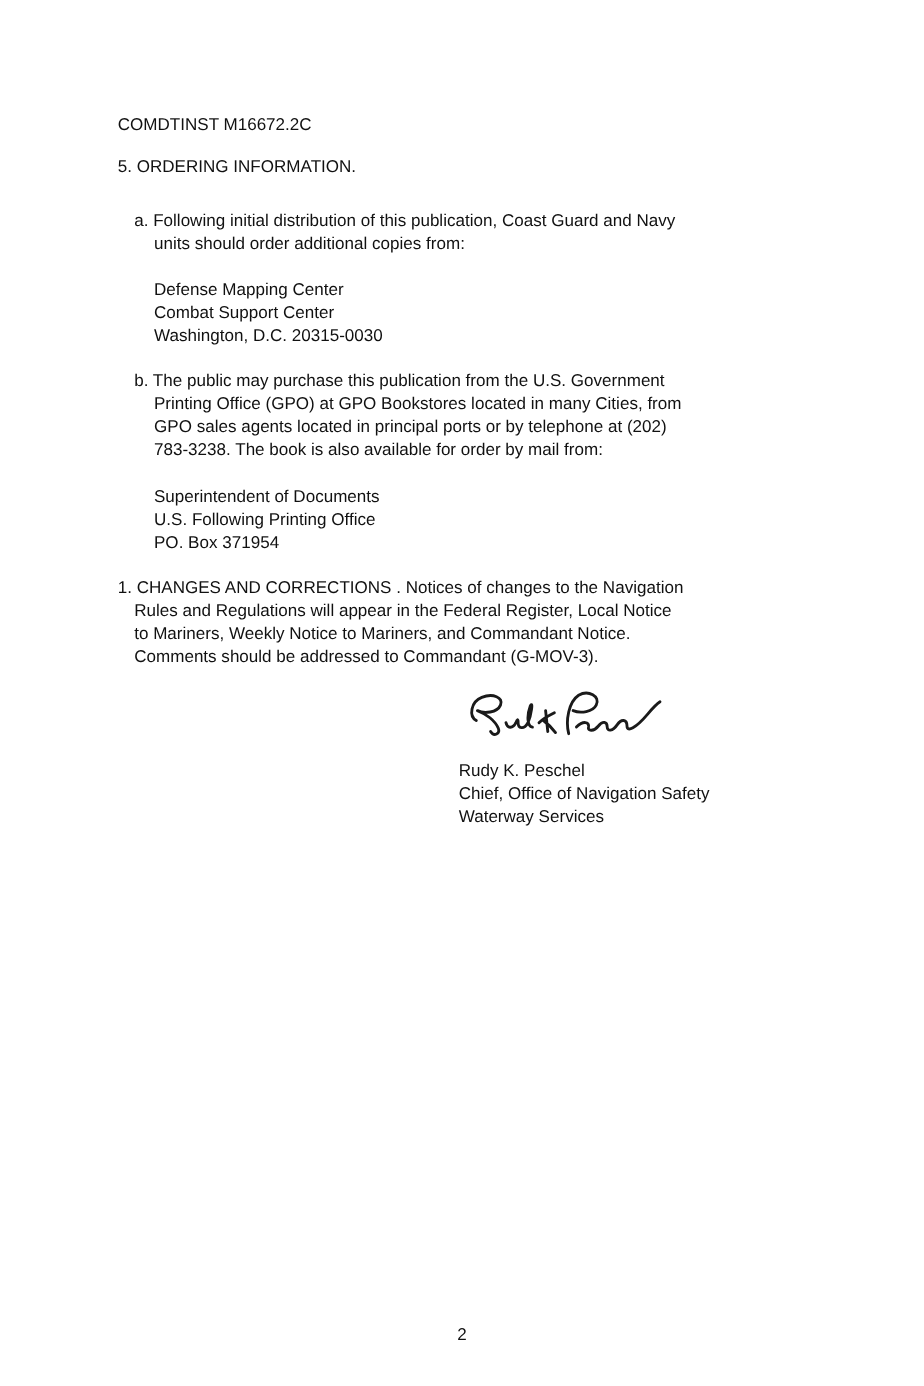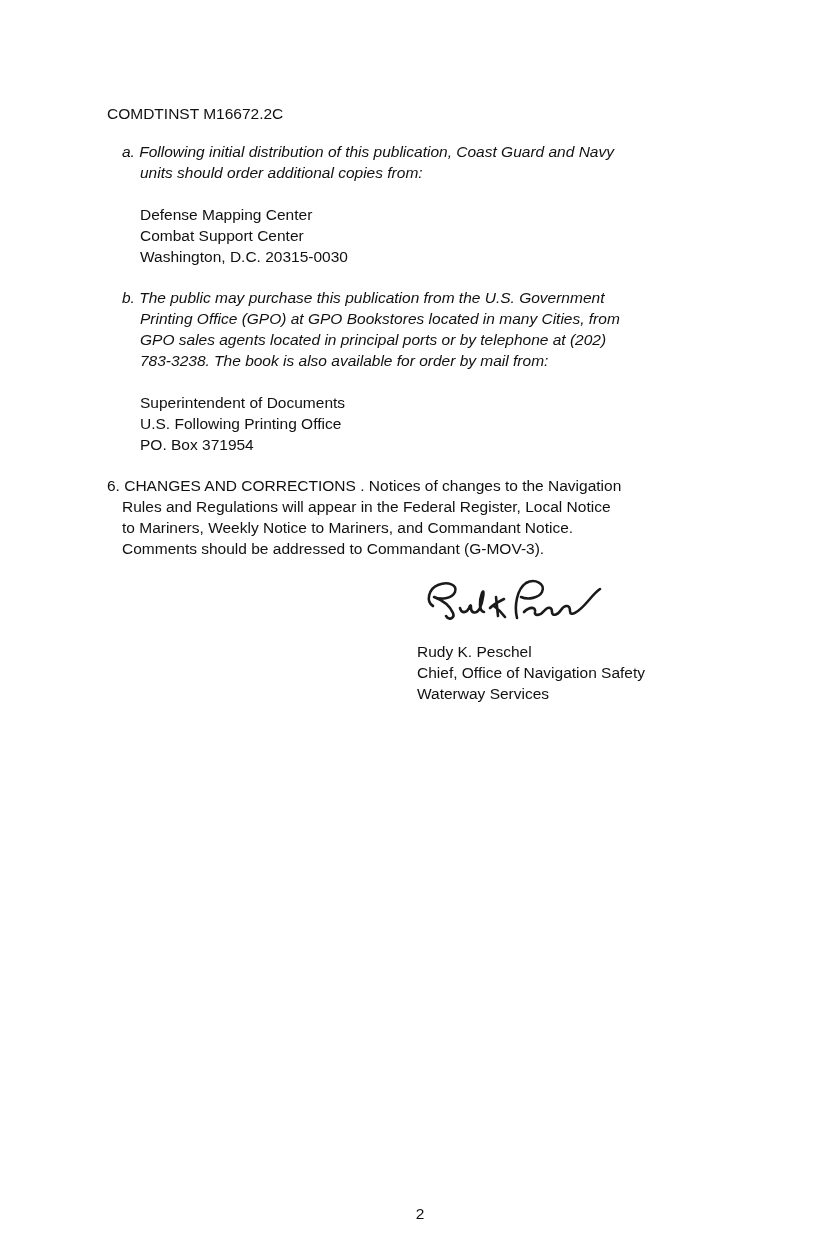--- a/index.html
+++ b/index.html
@@ -24,21 +24,20 @@
   }
   .section-heading {
     margin-bottom: 28px;
   }
   .list-item {
     margin-left: 15px;
     padding-left: 18px;
     text-indent: -18px;
     white-space: pre-line;
     margin-bottom: 21px;
-    font-style: italic;
   }
   .address-block {
     margin-left: 33px;
     margin-bottom: 20px;
   }
   .section-paragraph {
     padding-left: 15px;
     text-indent: -15px;
     white-space: pre-line;
     margin-bottom: 14px;
@@ -59,20 +58,21 @@
     text-align: center;
   }
 </style>
 </head>
 <body>
 
 <div class="page">
 
   <div class="doc-header">COMDTINST M16672.2C</div>
 
+  <div class="section-heading">5. ORDERING INFORMATION.</div>
 
   <div class="list-item">a. Following initial distribution of this publication, Coast Guard and Navy
 units should order additional copies from:</div>
 
   <div class="address-block">
     <div>Defense Mapping Center</div>
     <div>Combat Support Center</div>
     <div>Washington, D.C. 20315-0030</div>
   </div>
 
@@ -80,21 +80,21 @@
 Printing Office (GPO) at GPO Bookstores located in many Cities, from
 GPO sales agents located in principal ports or by telephone at (202)
 783-3238. The book is also available for order by mail from:</div>
 
   <div class="address-block">
     <div>Superintendent of Documents</div>
     <div>U.S. Following Printing Office</div>
     <div>PO. Box 371954</div>
   </div>
 
-  <div class="section-paragraph">6. CHANGES AND CORRECTIONS . Notices of changes to the Navigation
+  <div class="section-paragraph">1. CHANGES AND CORRECTIONS . Notices of changes to the Navigation
 Rules and Regulations will appear in the Federal Register, Local Notice
 to Mariners, Weekly Notice to Mariners, and Commandant Notice.
 Comments should be addressed to Commandant (G-MOV-3).</div>
 
   <div class="signature-area">
 
     <svg class="signature-scrawl" width="186" height="56" viewBox="0 0 186 56" aria-hidden="true">
       <g fill="none" stroke="#1a1a1a" stroke-width="2.6" stroke-linecap="round" stroke-linejoin="round">
 
         <path d="M12 31 C 5 27, 7 14, 17 10 C 27 6, 37 10, 34 17 C 31 24, 19 25, 13 22 C 21 25, 29 31, 32 38 C 34 43, 28 46, 25 41"></path>

